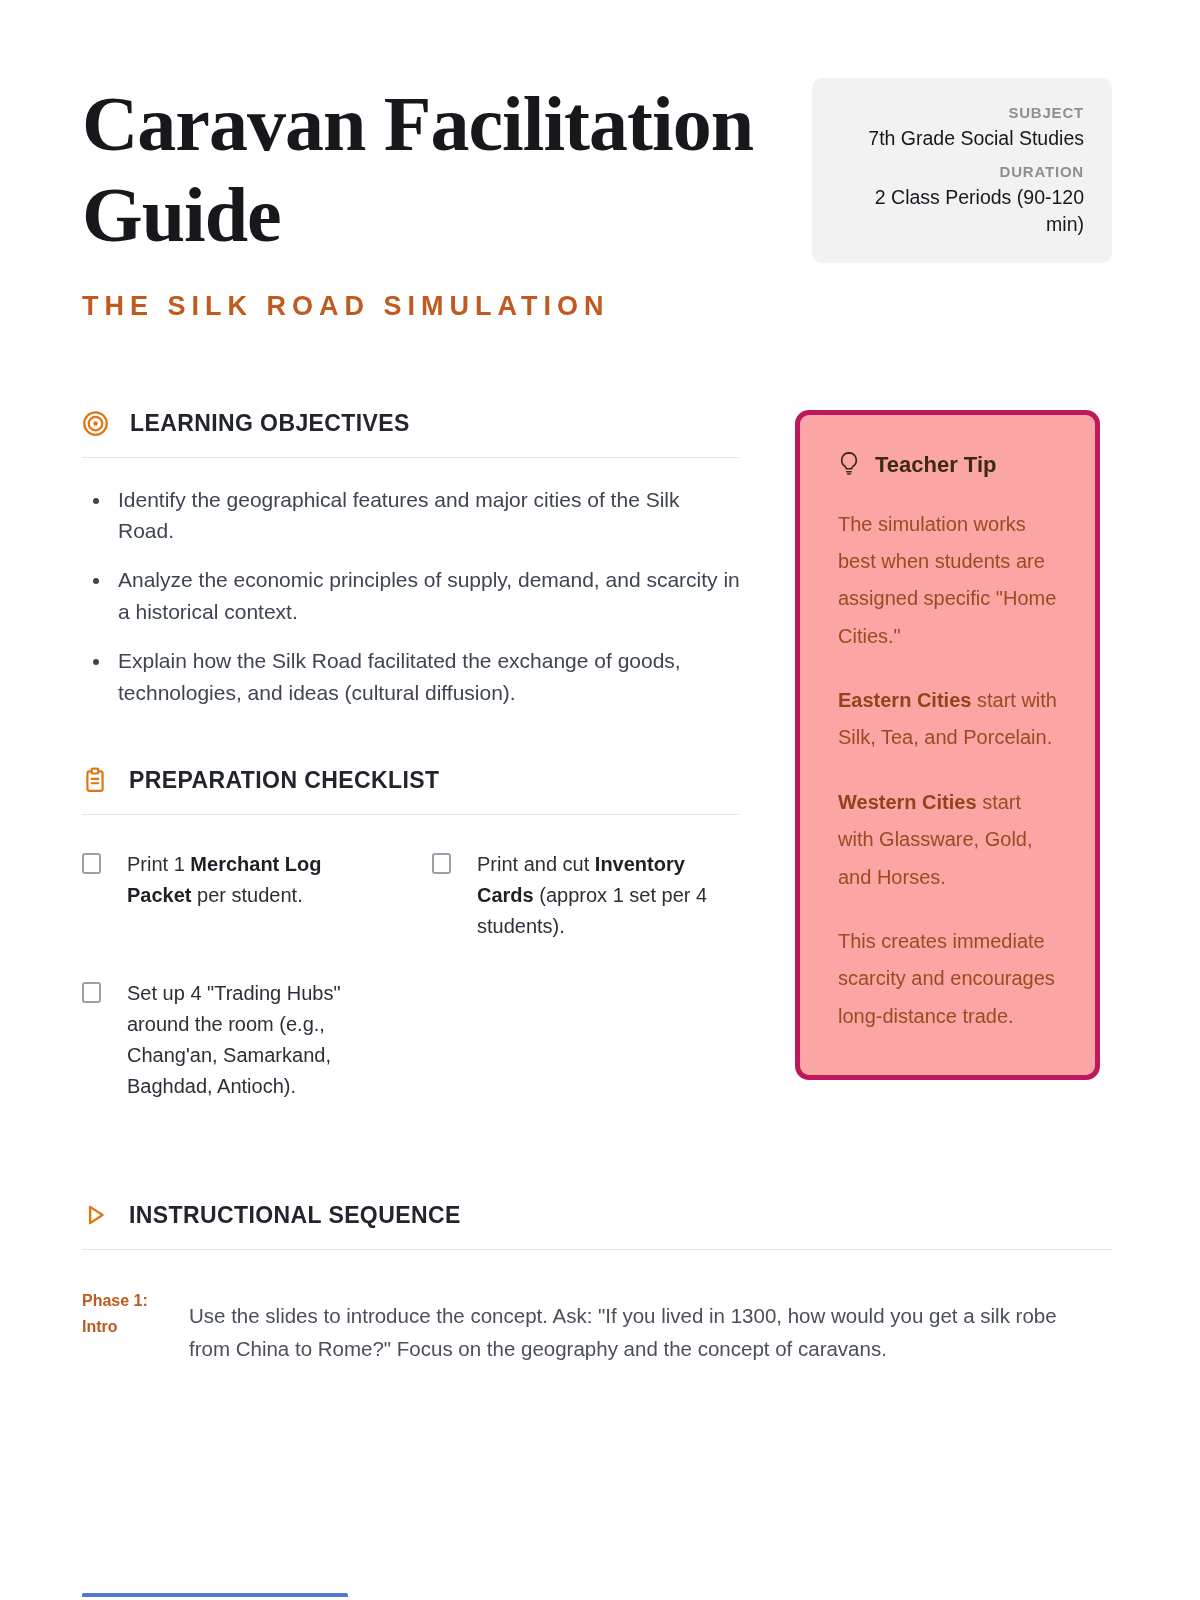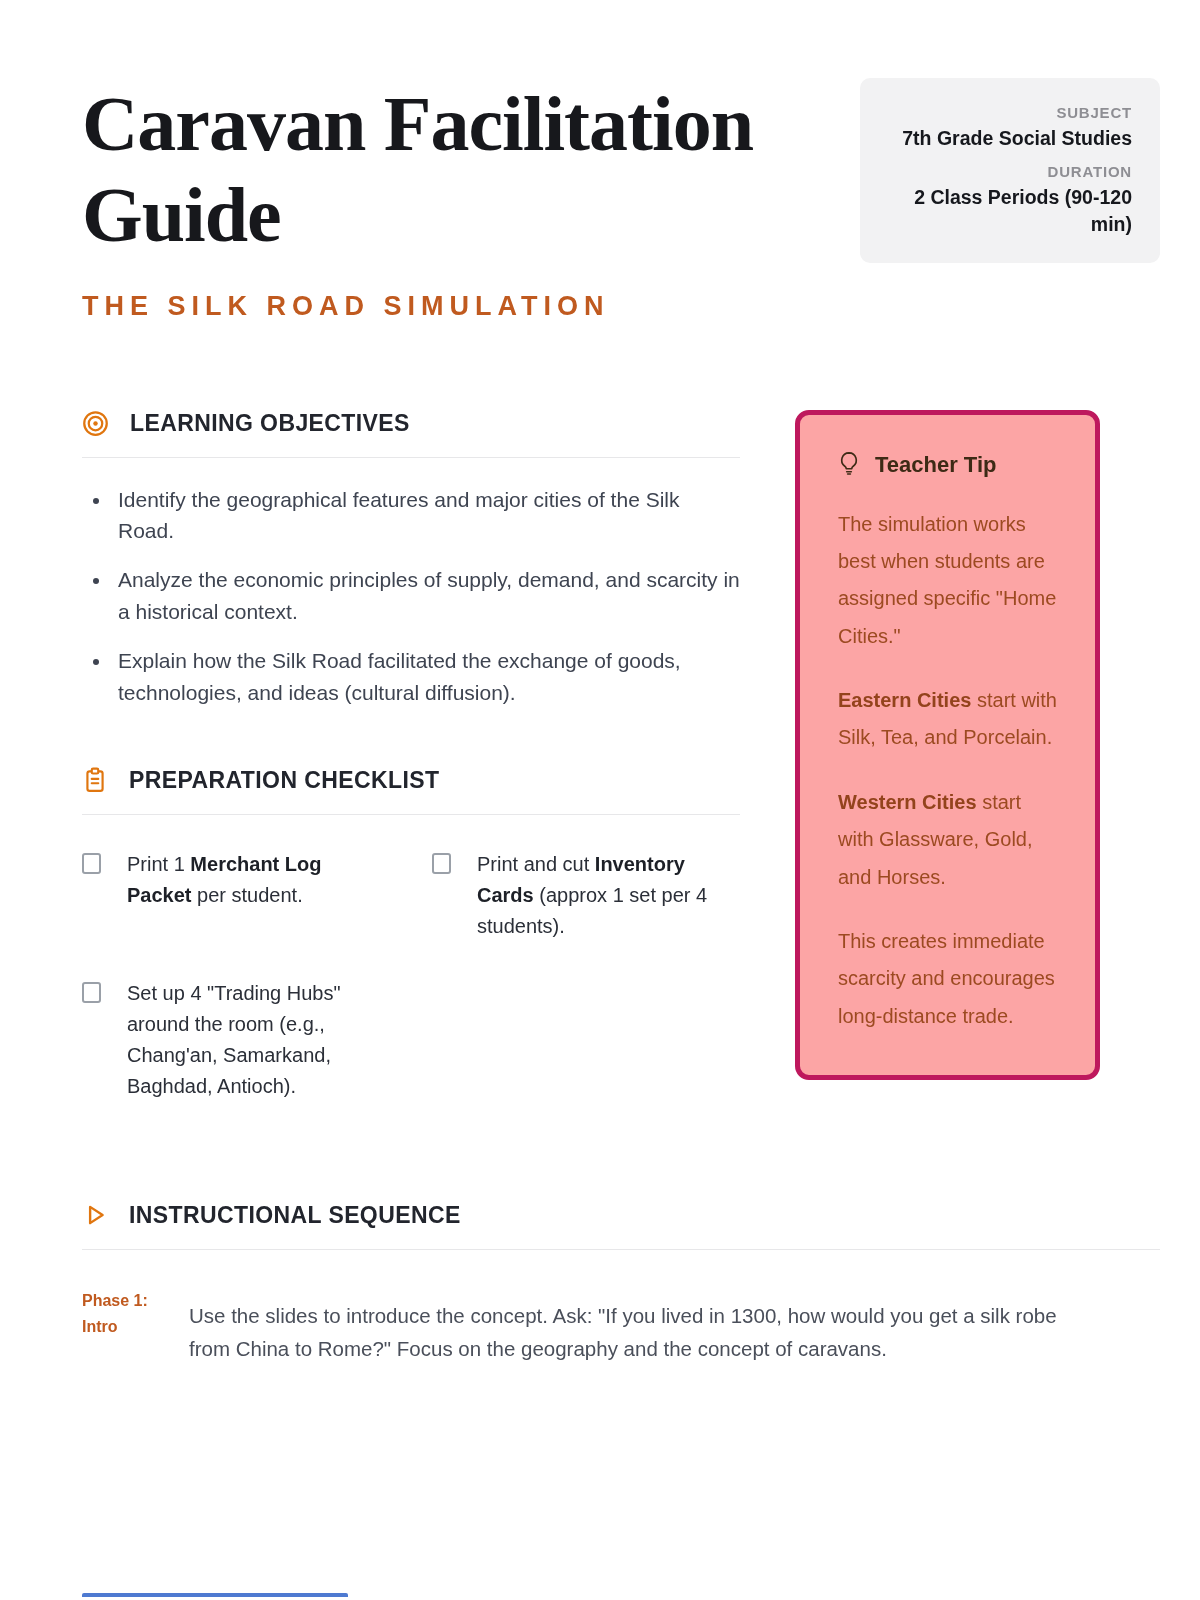--- a/index.html
+++ b/index.html
@@ -7,21 +7,21 @@
   body {
     width: 1200px; height: 1600px;
     font-family: "Liberation Sans", sans-serif;
     color: #3e4451;
     position: relative;
     overflow: hidden;
   }
   .page {
     position: relative;
     width: 1200px; height: 1600px;
-    padding: 78px 40px 0 82px;
+    padding: 78px 88px 0 82px;
   }
 
   
   .header { display: flex; justify-content: space-between; align-items: flex-start; }
   .title-block { max-width: 700px; }
   .doc-title {
     font-family: "Liberation Serif", "DejaVu Serif", serif;
     font-weight: 600;
     font-size: 78px;
     line-height: 1.17;
@@ -44,21 +44,21 @@
   }
   .meta-label {
     font-size: 15px;
     font-weight: 700;
     letter-spacing: 0.8px;
     color: #8e8e93;
   }
   .meta-value {
     margin-top: 4px;
     font-size: 19.5px;
-    font-weight: 700;
+    font-weight: 400;
     line-height: 1.35;
     color: #16181d;
   }
   .meta-label + .meta-value { margin-bottom: 12px; }
   .meta-value:last-child { margin-bottom: 0; text-align: right; }
 
   
   .main { display: flex; gap: 55px; margin-top: 88px; }
   .left-col { flex: 0 0 658px; }
   .right-col { flex: 0 0 305px; }

